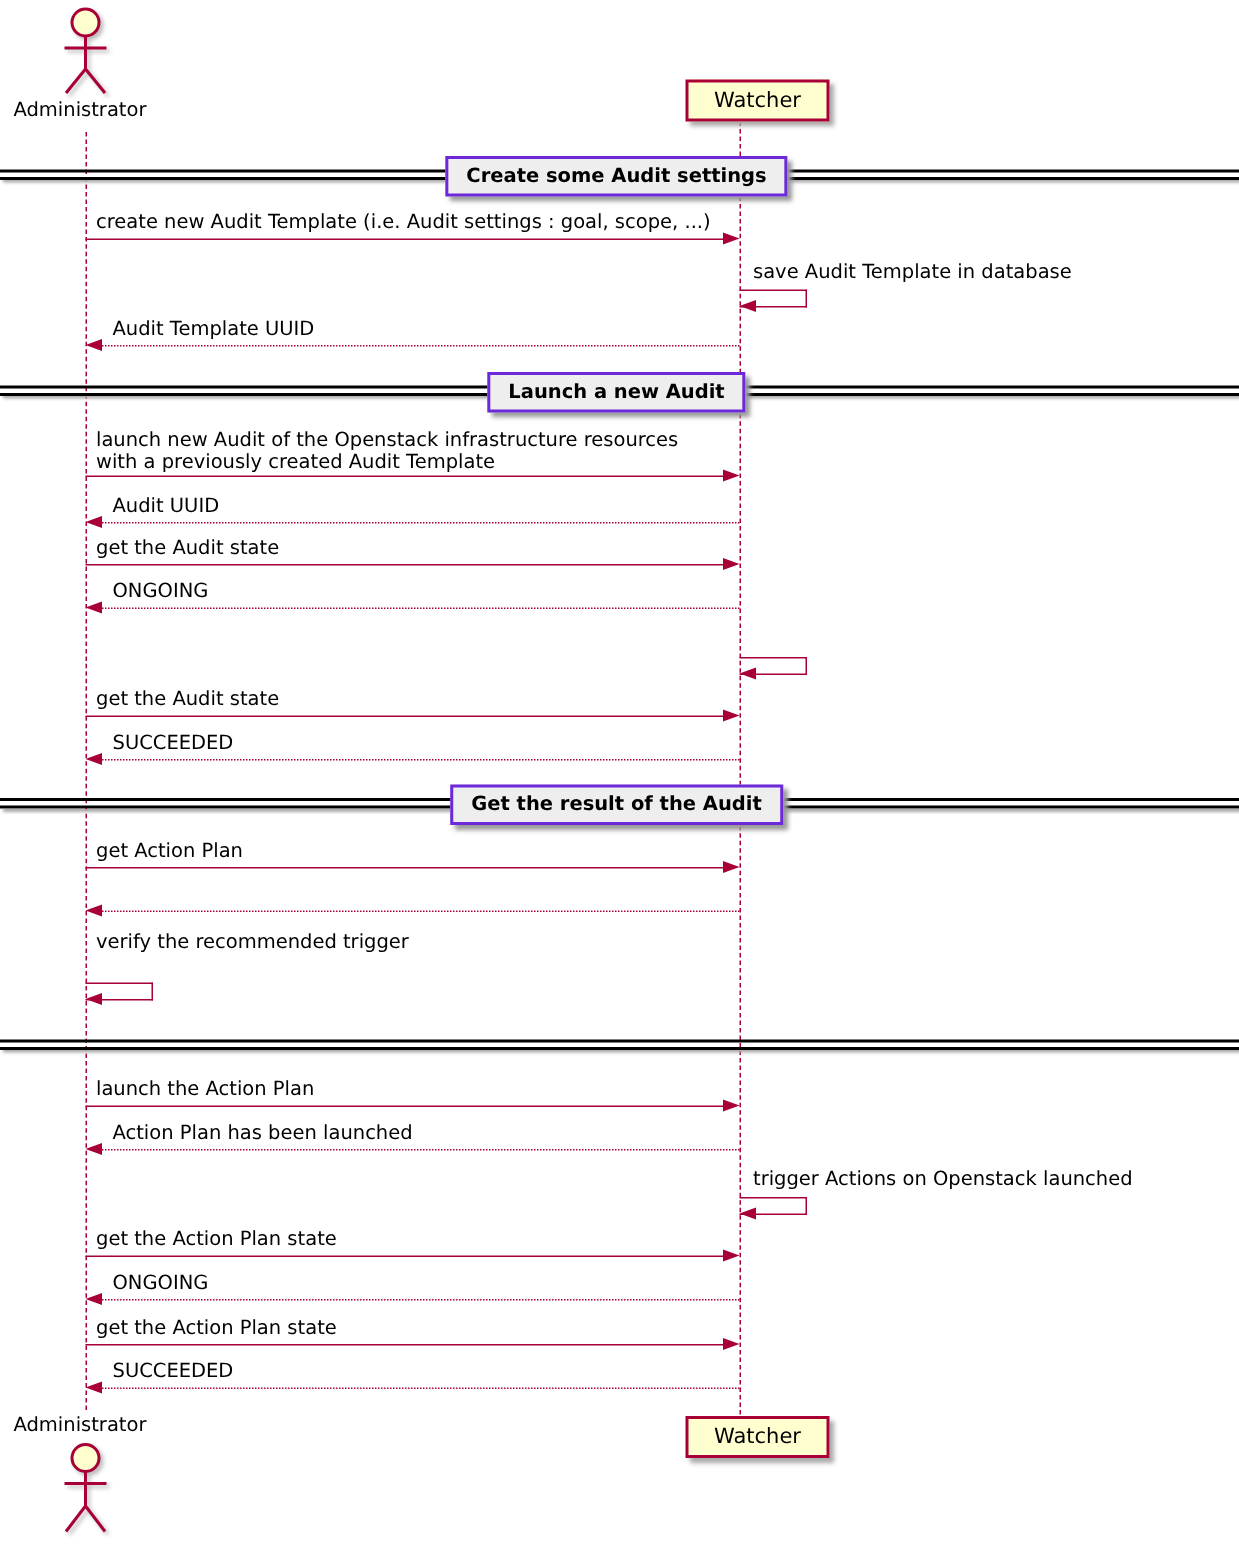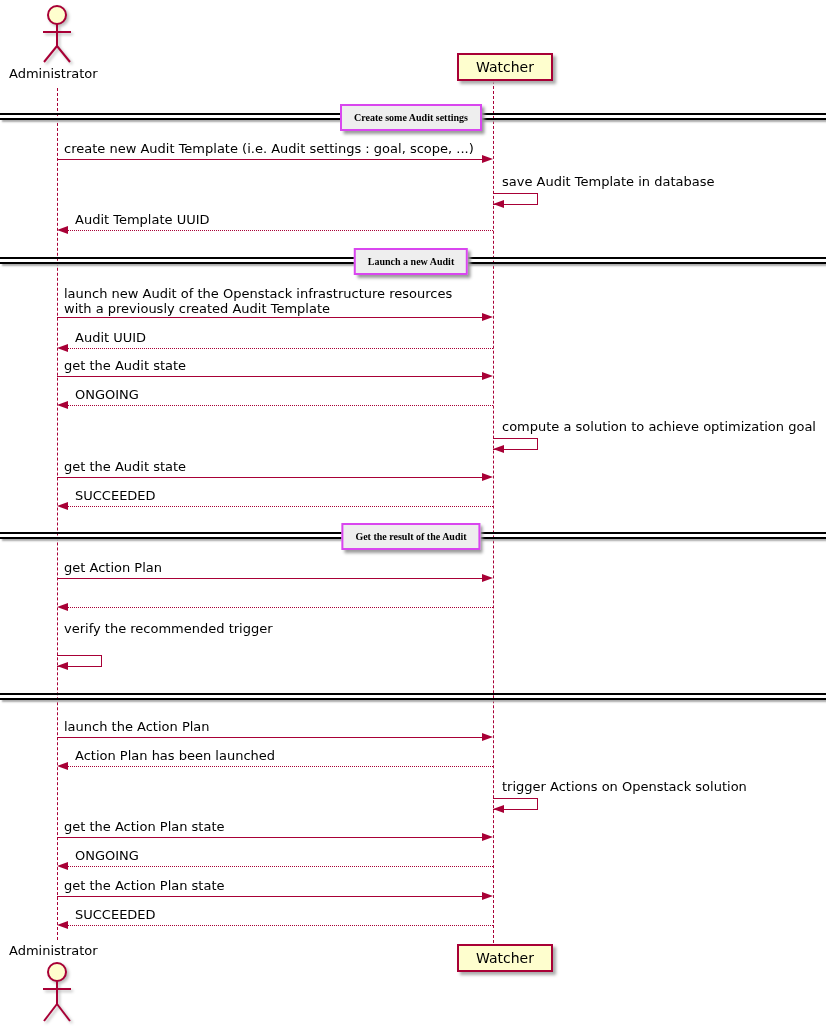--- a/index.html
+++ b/index.html
@@ -16,22 +16,22 @@
   .lbl{position:absolute;font-size:13px;line-height:15px;white-space:nowrap;color:#000;}
   .line-s{position:absolute;height:0;border-top:1px solid var(--ac);}
   .line-d{position:absolute;height:0;border-top:1px dotted var(--ac);}
   .ah{position:absolute;width:0;height:0;}
   .ah-r{border-top:4px solid transparent;border-bottom:4px solid transparent;border-left:11px solid var(--ac);}
   .ah-l{border-top:4px solid transparent;border-bottom:4px solid transparent;border-right:11px solid var(--ac);}
   .selfloop{position:absolute;width:44px;height:10px;border:1px solid var(--ac);border-left:none;}
   .divlines{position:absolute;left:0;width:826px;height:3px;border-top:2px solid #000;border-bottom:2px solid #000;box-shadow:2px 2px 2px #aaa;}
   .divbox{
     position:absolute;left:411px;transform:translateX(-50%);
-    background:var(--div-fill);border:2px solid #d946ef;box-shadow:3px 3px 3px #999;
-    font-size:10px;font-weight:bold;line-height:17px;padding:3px 12px;white-space:nowrap;font-family:Liberation Serif, serif;
+    background:var(--div-fill);border:2px solid #6d28d9;box-shadow:3px 3px 3px #999;
+    font-size:13px;font-weight:bold;line-height:17px;padding:3px 12px;white-space:nowrap;
   }
   .participant{
     position:absolute;width:96px;height:28px;box-sizing:border-box;
     background:var(--fill);border:2px solid var(--ac);box-shadow:3px 3px 3px #aaa;
     display:flex;align-items:center;justify-content:center;
     font-size:14px;white-space:nowrap;
   }
   .actor-svg{position:absolute;filter:drop-shadow(2.5px 2.5px 1.5px #bbb);}
   .actor-label{position:absolute;font-size:13px;white-space:nowrap;}
 </style>
@@ -89,21 +89,20 @@
   <div class="ah ah-l" style="left:57px;top:344px"></div>
 
   <div class="lbl" style="left:64px;top:358px">get the Audit state</div>
   <div class="line-s" style="left:57px;top:376px;width:427px"></div>
   <div class="ah ah-r" style="left:482px;top:372px"></div>
 
   <div class="lbl" style="left:75px;top:387px">ONGOING</div>
   <div class="line-d" style="left:66px;top:405px;width:427px"></div>
   <div class="ah ah-l" style="left:57px;top:401px"></div>
 
-  <div class="lbl" style="left:502px;top:419px">compute a solution to achieve optimization goal</div>
   <div class="selfloop" style="left:493px;top:438px"></div>
   <div class="ah ah-l" style="left:493px;top:445px"></div>
 
   <div class="lbl" style="left:64px;top:459px">get the Audit state</div>
   <div class="line-s" style="left:57px;top:477px;width:427px"></div>
   <div class="ah ah-r" style="left:482px;top:473px"></div>
 
   <div class="lbl" style="left:75px;top:488px">SUCCEEDED</div>
   <div class="line-d" style="left:66px;top:506px;width:427px"></div>
   <div class="ah ah-l" style="left:57px;top:502px"></div>
@@ -120,21 +119,21 @@
   <div class="ah ah-l" style="left:57px;top:662px"></div>
 
   <div class="lbl" style="left:64px;top:719px">launch the Action Plan</div>
   <div class="line-s" style="left:57px;top:737px;width:427px"></div>
   <div class="ah ah-r" style="left:482px;top:733px"></div>
 
   <div class="lbl" style="left:75px;top:748px">Action Plan has been launched</div>
   <div class="line-d" style="left:66px;top:766px;width:427px"></div>
   <div class="ah ah-l" style="left:57px;top:762px"></div>
 
-  <div class="lbl" style="left:502px;top:779px">trigger Actions on Openstack solution</div>
+  <div class="lbl" style="left:502px;top:779px">trigger Actions on Openstack launched</div>
   <div class="selfloop" style="left:493px;top:798px"></div>
   <div class="ah ah-l" style="left:493px;top:805px"></div>
 
   <div class="lbl" style="left:64px;top:819px">get the Action Plan state</div>
   <div class="line-s" style="left:57px;top:837px;width:427px"></div>
   <div class="ah ah-r" style="left:482px;top:833px"></div>
 
   <div class="lbl" style="left:75px;top:848px">ONGOING</div>
   <div class="line-d" style="left:66px;top:866px;width:427px"></div>
   <div class="ah ah-l" style="left:57px;top:862px"></div>

